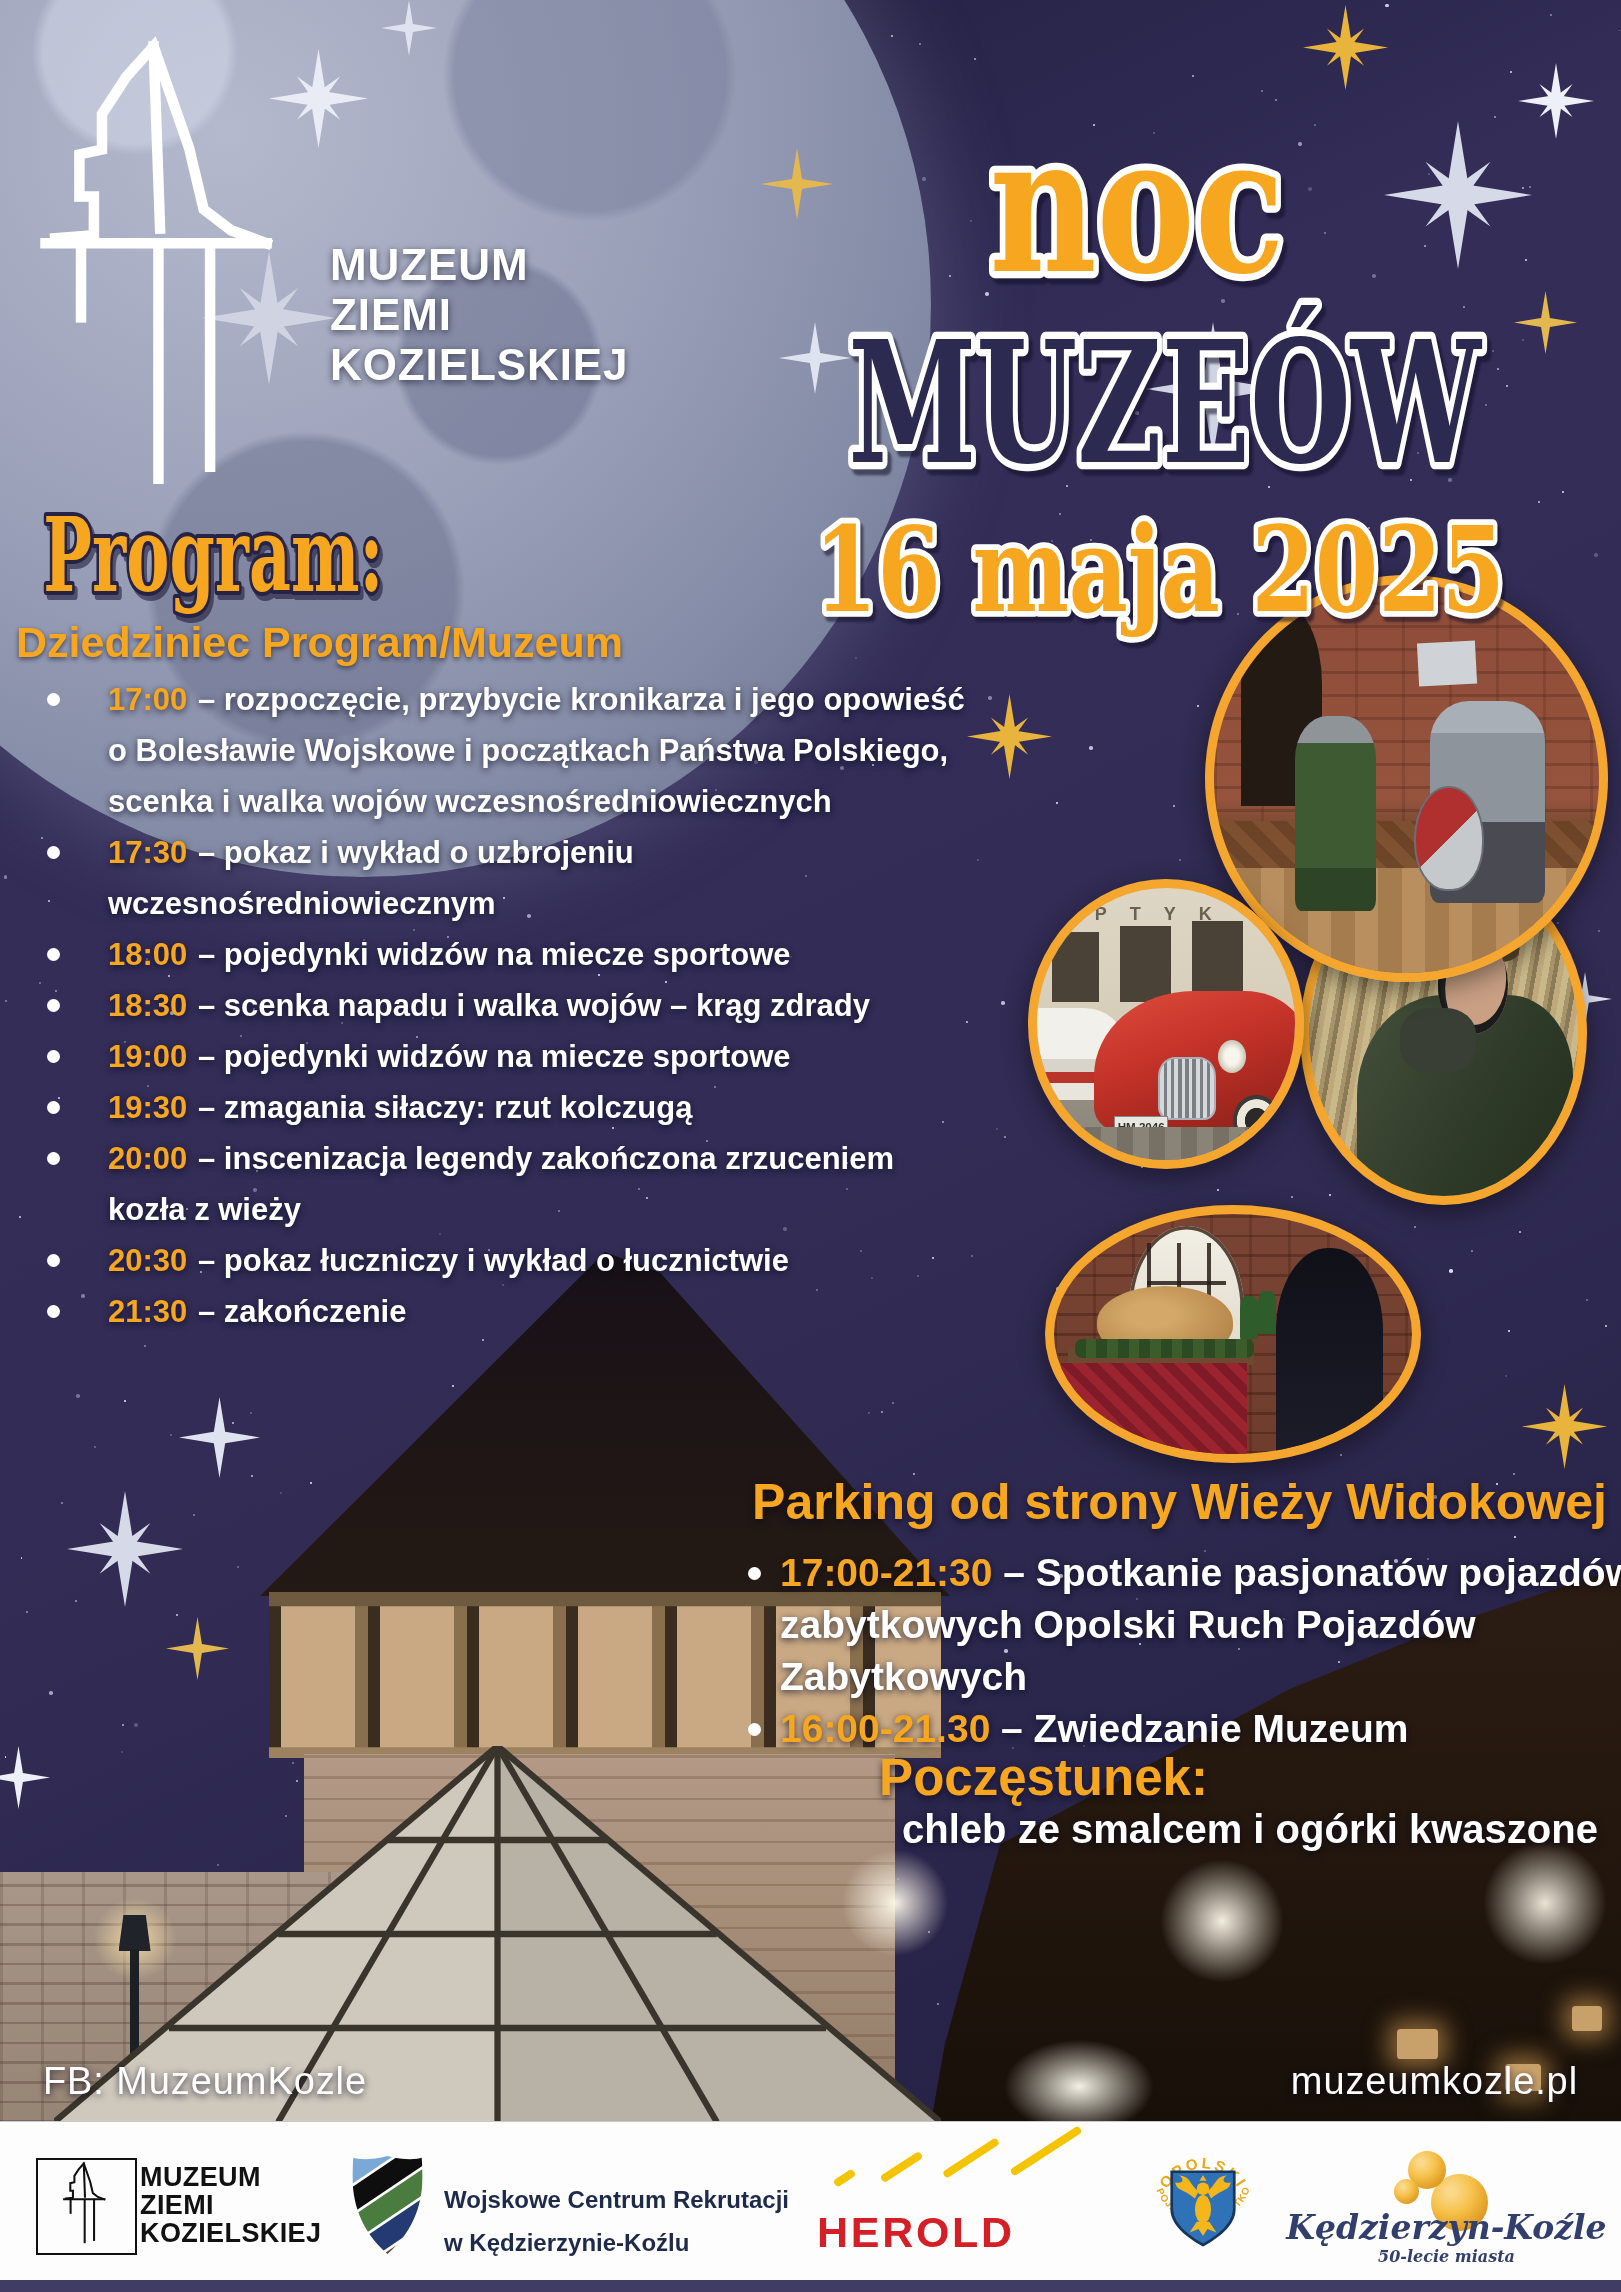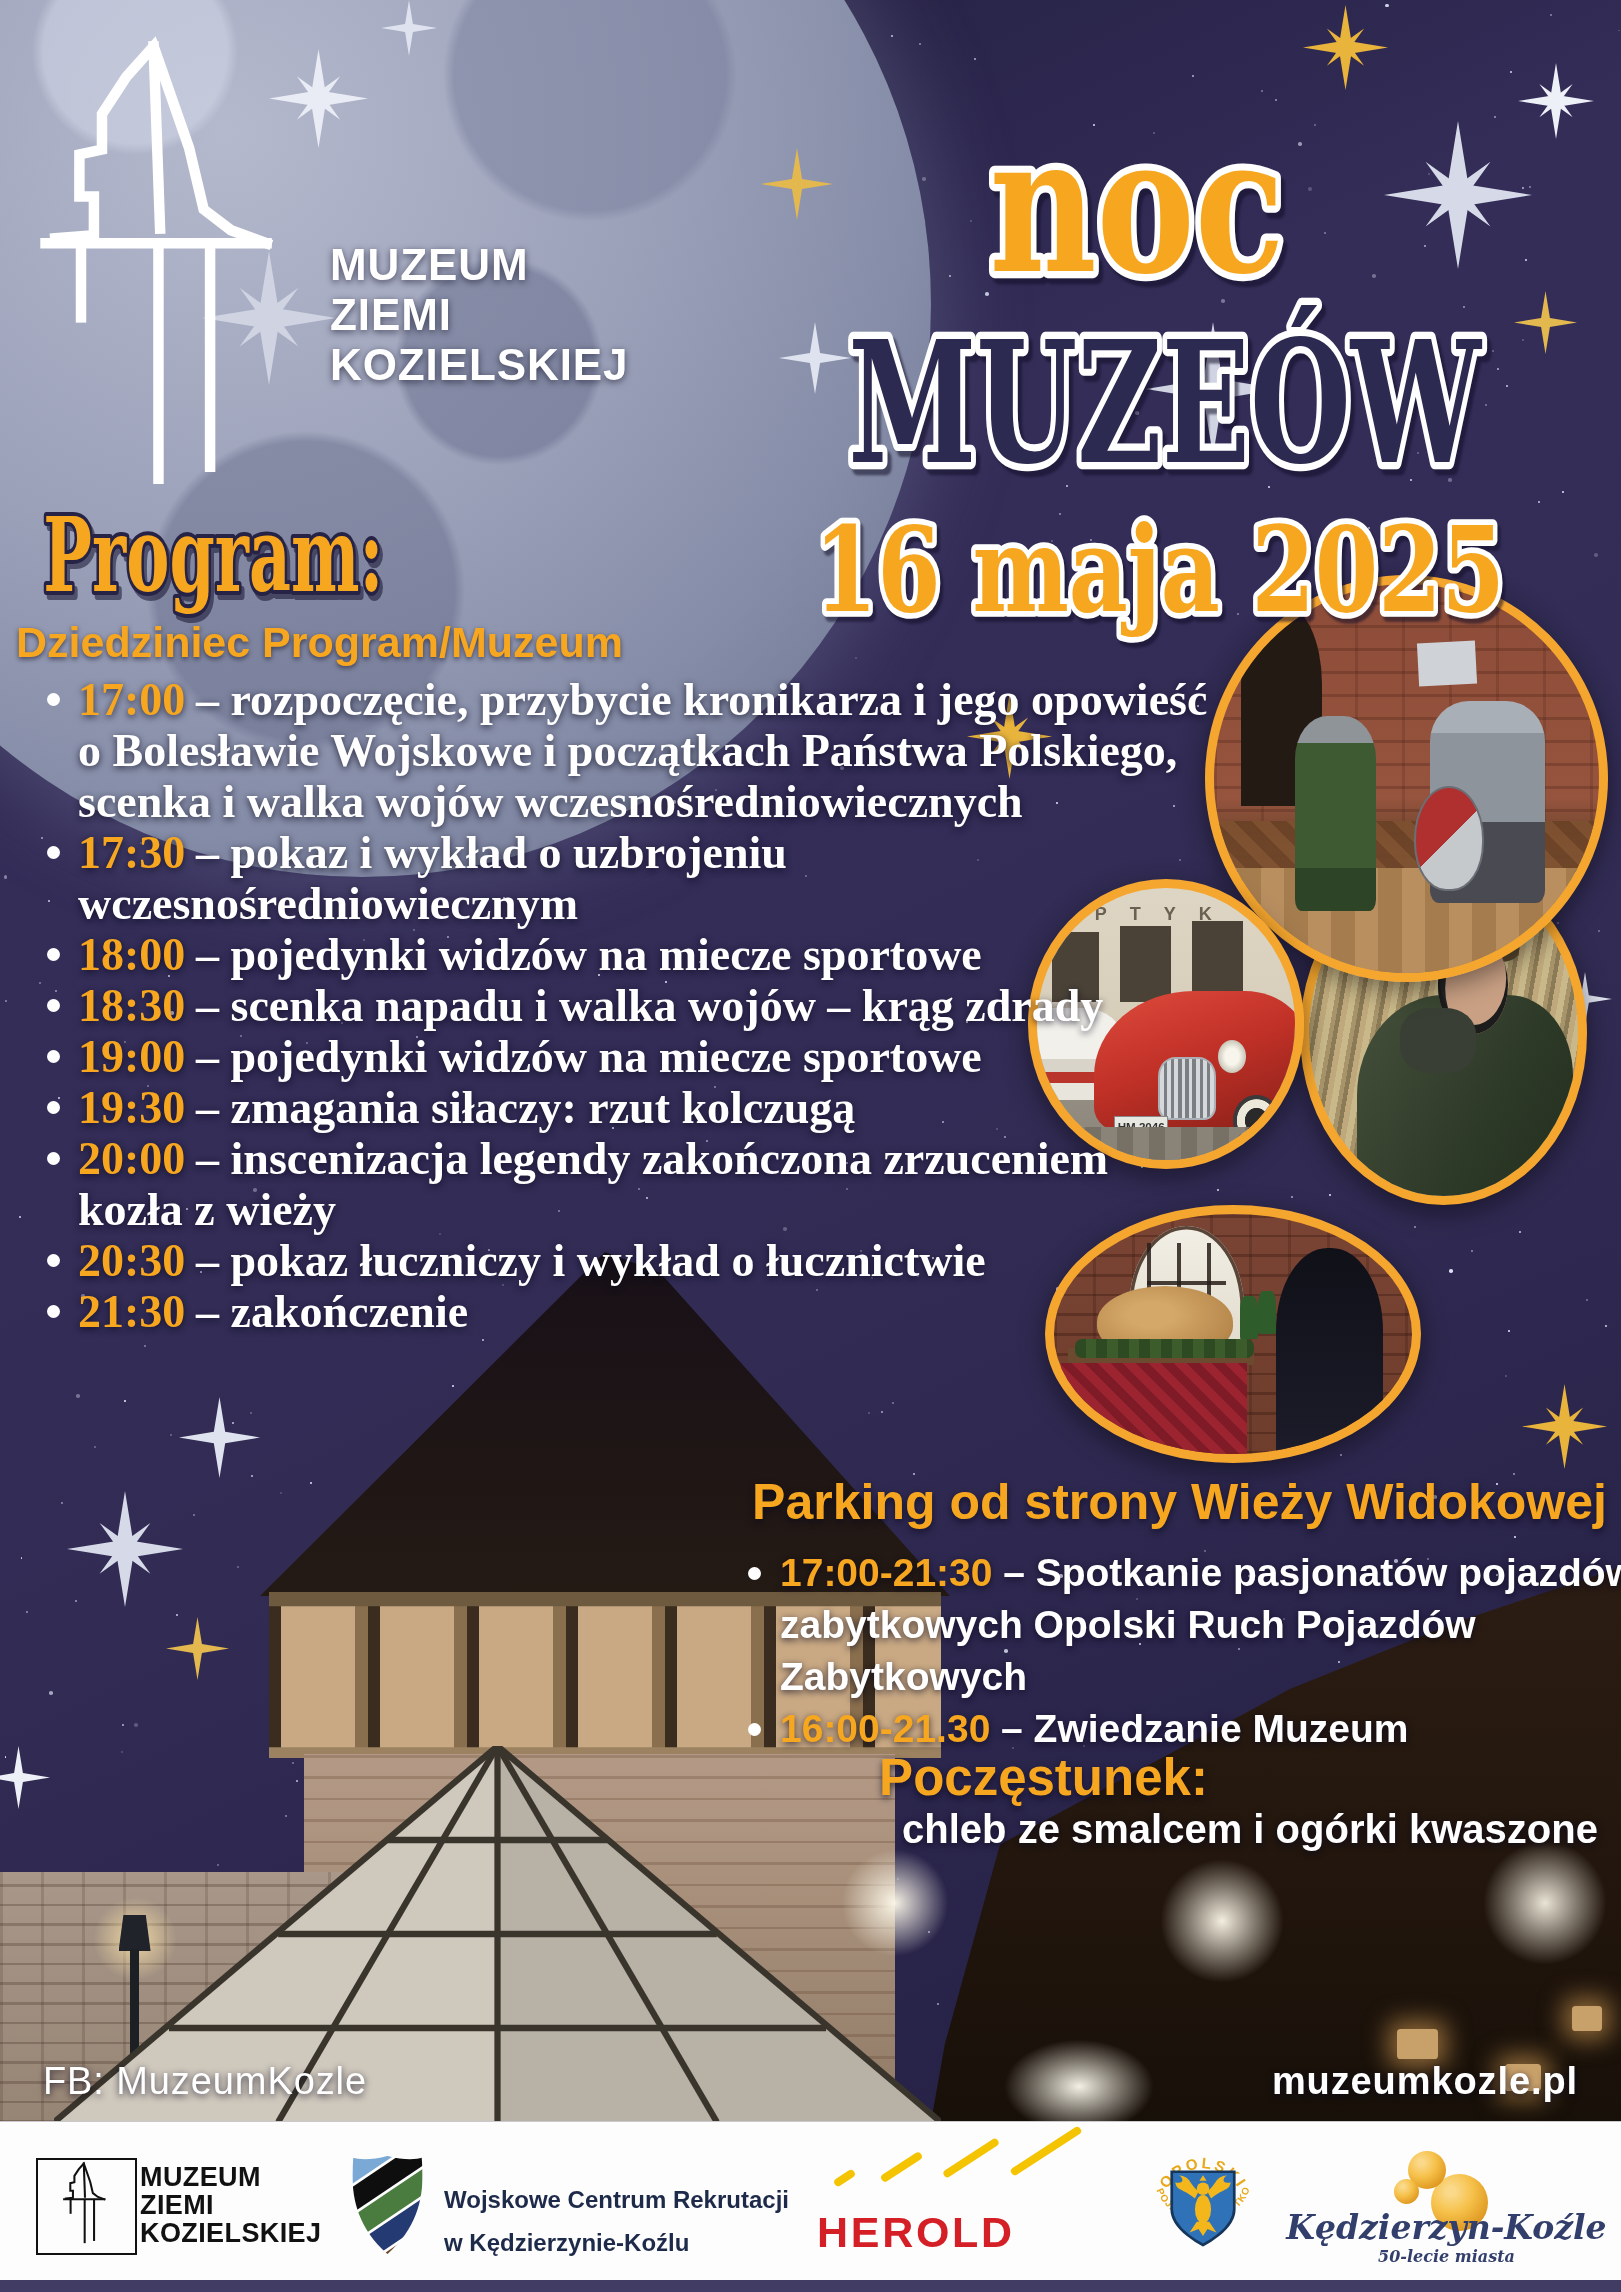--- a/index.html
+++ b/index.html
@@ -27,22 +27,22 @@
   text.outl{font-family:"DejaVu Serif",serif;font-weight:bold;paint-order:stroke fill;stroke-linejoin:round;}
   
   .brand-art{left:31px;top:27px;z-index:12;}
   .brand-name{left:330px;top:240px;z-index:12;color:#fff;font-weight:bold;
     font-family:"Liberation Sans",sans-serif;font-size:44px;line-height:50px;letter-spacing:0.9px;
     text-shadow:0 1.8px 7.2px rgba(10,8,30,.6);}
   
   .sec-title{left:16px;top:618px;z-index:12;color:#f7a71f;font-weight:bold;font-size:43px;
     text-shadow:0 1.8px 5.4px rgba(10,8,30,.6);}
   .plist{left:0;top:674px;width:1039px;z-index:12;}
-  .prow{position:relative;height:51px;line-height:51px;padding-left:78px;
-    font-weight:bold;font-size:46px;color:#fff;white-space:nowrap;text-shadow:0 1.8px 7.2px rgba(10,8,30,.75);font-family:Liberation Serif, serif;}
+  .prow{position:relative;height:51px;line-height:51px;padding-left:108px;
+    font-weight:bold;font-size:31px;color:#fff;white-space:nowrap;text-shadow:0 1.8px 7.2px rgba(10,8,30,.75);}
   .prow .dot{position:absolute;left:47px;top:19px;width:13.4px;height:13.4px;border-radius:50%;background:#fff;}
   .prow .t{color:#f7a71f;margin-right:10.7px;}
   .prow .t:empty{margin-right:0;}
   .note{left:13.4px;top:1402px;z-index:12;color:#f7a71f;font-weight:bold;font-size:39px;white-space:nowrap;
     text-shadow:0 1.8px 7.2px rgba(10,8,30,.7);}
   
   .parking-h{left:743px;top:1473px;width:873px;z-index:12;color:#f7a71f;font-weight:bold;font-size:50px;
     text-align:center;white-space:nowrap;text-shadow:0 2.7px 7.2px rgba(10,8,30,.7);}
   .klist{left:748px;top:1547px;width:873px;z-index:12;}
   .krow{position:relative;height:52px;line-height:52px;padding-left:32px;font-weight:bold;font-size:39px;
@@ -137,21 +137,21 @@
   .lamp .post{position:absolute;left:15px;top:34px;width:9px;height:174px;background:#1c2025;}
   .pyramid{left:54px;top:1746px;width:887px;height:376px;z-index:7;}
   .hillR{left:931px;top:1567px;width:690px;height:555px;z-index:6;
     background:linear-gradient(#2c1d13,#1f140c 70%,#171009);
     clip-path:polygon(100% 0,100% 100%,0 100%,2% 86%,10% 50%,28% 38%,52% 22%,76% 10%);}
   .glare{position:absolute;border-radius:50%;z-index:8;}
   .winglow{position:absolute;background:#c8a06a;box-shadow:0 0 23px 9px rgba(230,170,90,.55);z-index:8;border-radius:3.6px;}
   
   .fbline{left:43px;top:2060px;z-index:14;color:#fff;font-size:38px;font-weight:500;letter-spacing:0.9px;
     text-shadow:0 1.8px 7.2px rgba(10,8,30,.8);}
-  .webline{right:43px;top:2060px;z-index:14;color:#fff;font-size:38px;font-weight:700;letter-spacing:0.9px;
+  .webline{right:43px;top:2060px;z-index:14;color:#fff;font-size:38px;font-weight:400;letter-spacing:0.9px;
     text-shadow:0 1.8px 7.2px rgba(10,8,30,.8);}
   .footbar{left:0;top:2121px;width:1621px;height:159px;background:#fdfdfd;z-index:15;border-top:1.8px solid #c9c9cf;}
   .footnavy{left:0;top:2280px;width:1621px;height:12.5px;background:#403c63;z-index:15;}
   .fMuseumBox{position:absolute;left:36px;top:36px;width:97px;height:93px;border:2.7px solid #111;}
   .fMuseumTxt{position:absolute;left:140px;top:41px;color:#111;font-weight:bold;font-size:27px;line-height:28px;letter-spacing:0.4px;}
   .fWcrTxt{position:absolute;left:444px;top:56px;color:#1e2a4a;font-weight:bold;font-size:24px;line-height:43px;}
   .fHerold{position:absolute;left:817px;top:86px;color:#d41f26;font-weight:bold;font-size:43px;letter-spacing:2.7px;
     font-family:"Liberation Sans",sans-serif;}
   .hbar{position:absolute;height:8px;border-radius:4.5px;background:#f5c400;transform:rotate(-33deg);}
   .fCityName{position:absolute;left:1272px;top:86px;width:349px;text-align:center;color:#323e6b;

